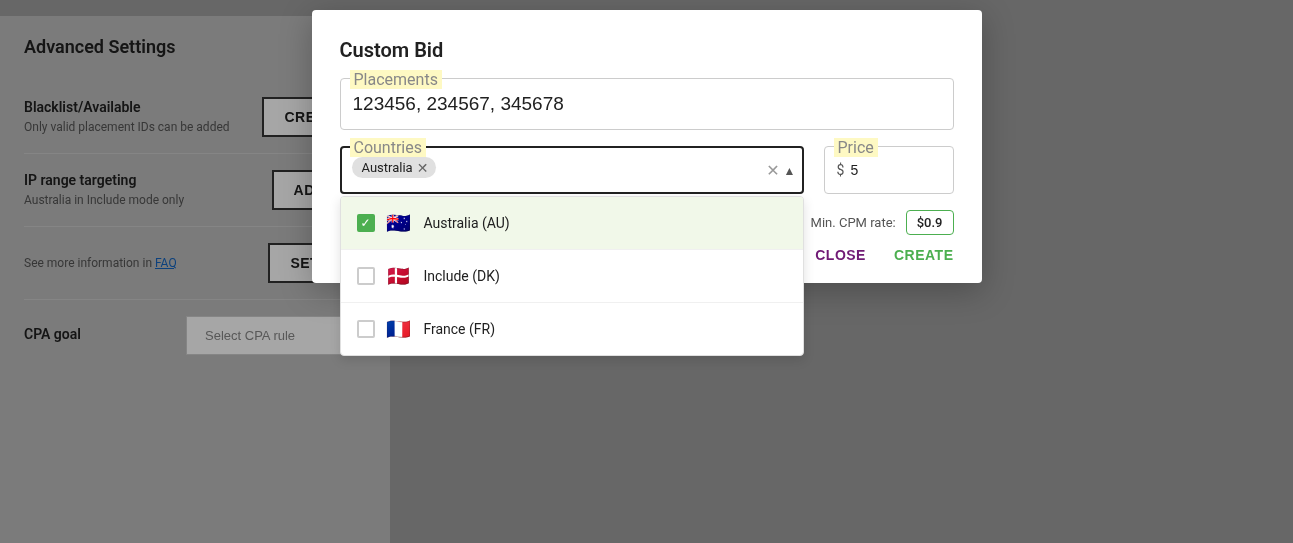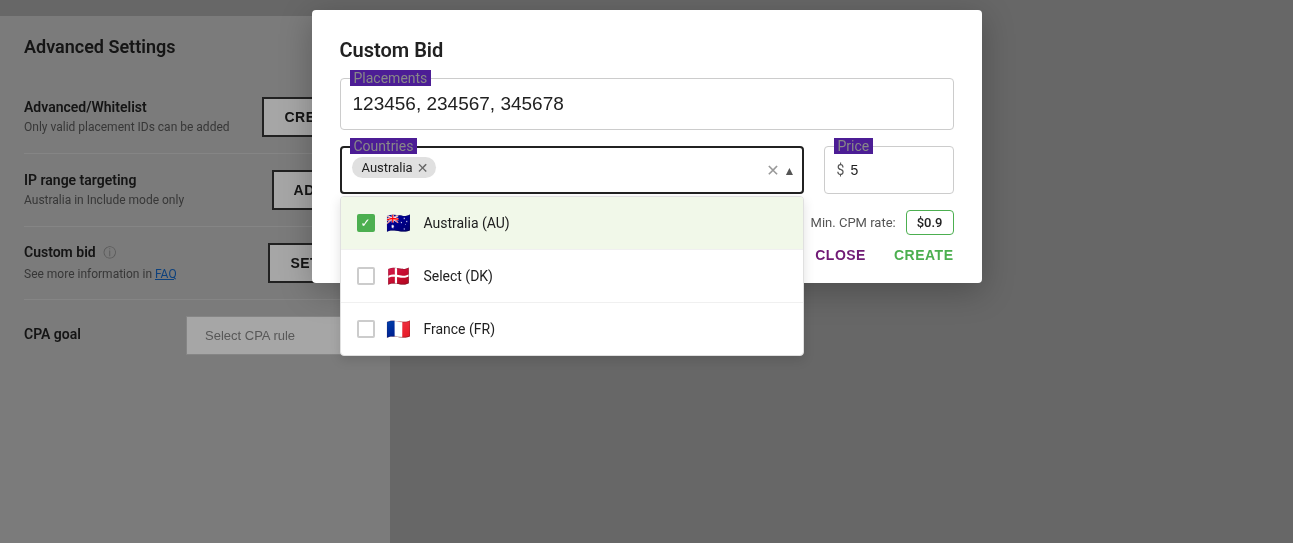--- a/index.html
+++ b/index.html
@@ -123,23 +123,23 @@
     
     .field-group {
       position: relative;
       margin-bottom: 16px;
     }
 
     .field-label {
       position: absolute;
       top: -8px;
       left: 10px;
-      background: #4c1d95;
+      background: #fef9c3;
       padding: 0 4px;
-      font-size: 14px;
+      font-size: 16px;
       color: #888;
       z-index: 1;
     }
 
     .field-input {
       width: 100%;
       border: 1px solid #ccc;
       border-radius: 4px;
       padding: 14px 12px;
       font-size: 19px;
@@ -373,40 +373,36 @@
     }
   </style>
 </head>
 <body>
 
 <div class="bg-panel">
   <div class="advanced-settings-title">Advanced Settings</div>
 
   <div class="setting-row">
     <div class="setting-info">
-      <div class="setting-label">Advanced/Whitelist</div>
+      <div class="setting-label">Blacklist/Available</div>
       <div class="setting-desc">Only valid placement IDs can be added</div>
     </div>
     <button class="btn-action">CREATE</button>
   </div>
 
   <div class="setting-row">
     <div class="setting-info">
       <div class="setting-label">IP range targeting</div>
       <div class="setting-desc">Australia in Include mode only</div>
     </div>
     <button class="btn-action">ADD IP</button>
   </div>
 
   <div class="setting-row">
     <div class="setting-info">
-      <div class="setting-label">
-        <span>Custom bid</span>
-        <span style="margin-left:4px; color:#888; font-weight:400; font-size:13px;">ⓘ</span>
-      </div>
       <div class="setting-desc">
         See more information in <a href="#">FAQ</a>
       </div>
     </div>
     <button class="btn-action">SET UP</button>
   </div>
 
   <div class="setting-row" style="border-bottom:none;">
     <div class="setting-info">
       <div class="setting-label">CPA goal</div>
@@ -453,21 +449,21 @@
               <div class="checkbox checked">
                 <span class="checkmark">✓</span>
               </div>
               <span class="flag">🇦🇺</span>
               <span class="country-name">Australia (AU)</span>
             </div>
 
             <div class="dropdown-item">
               <div class="checkbox"></div>
               <span class="flag">🇩🇰</span>
-              <span class="country-name">Select (DK)</span>
+              <span class="country-name">Include (DK)</span>
             </div>
 
             <div class="dropdown-item">
               <div class="checkbox"></div>
               <span class="flag">🇫🇷</span>
               <span class="country-name">France (FR)</span>
             </div>
           </div>
         </div>
 

